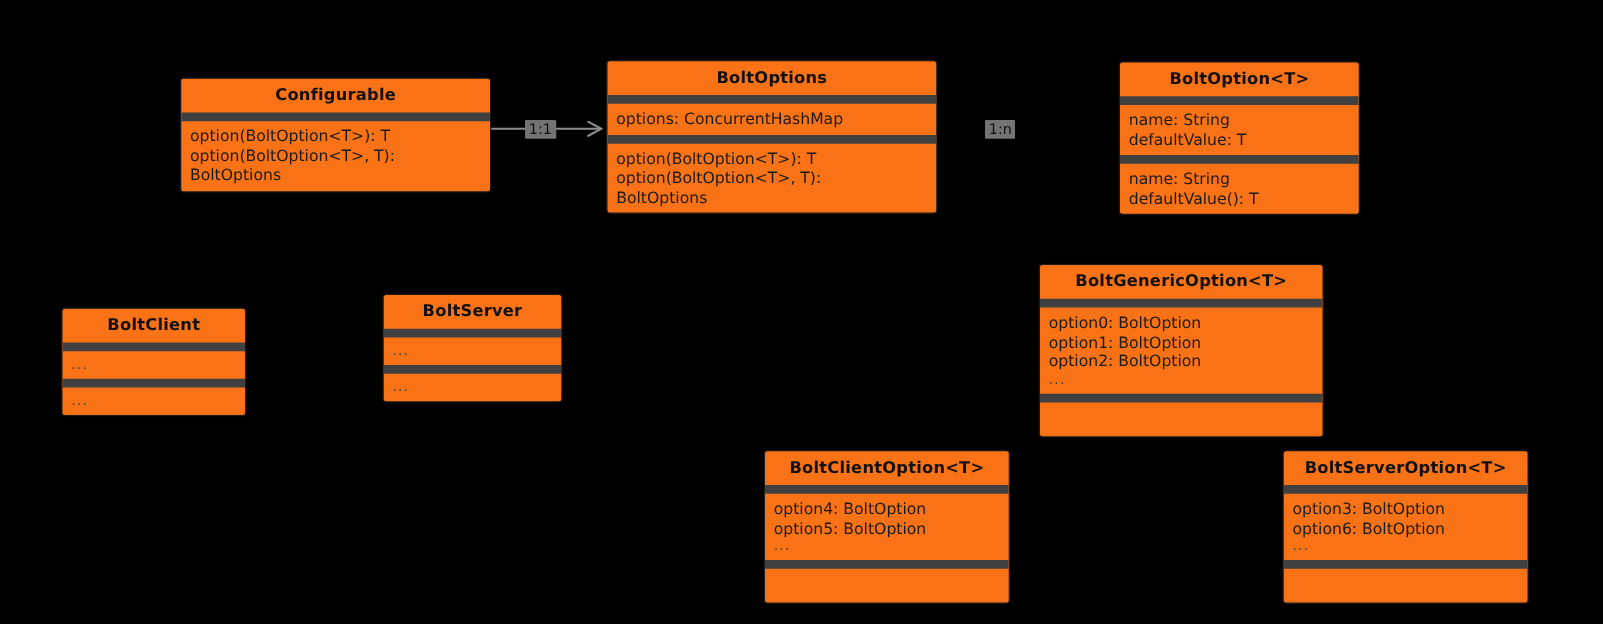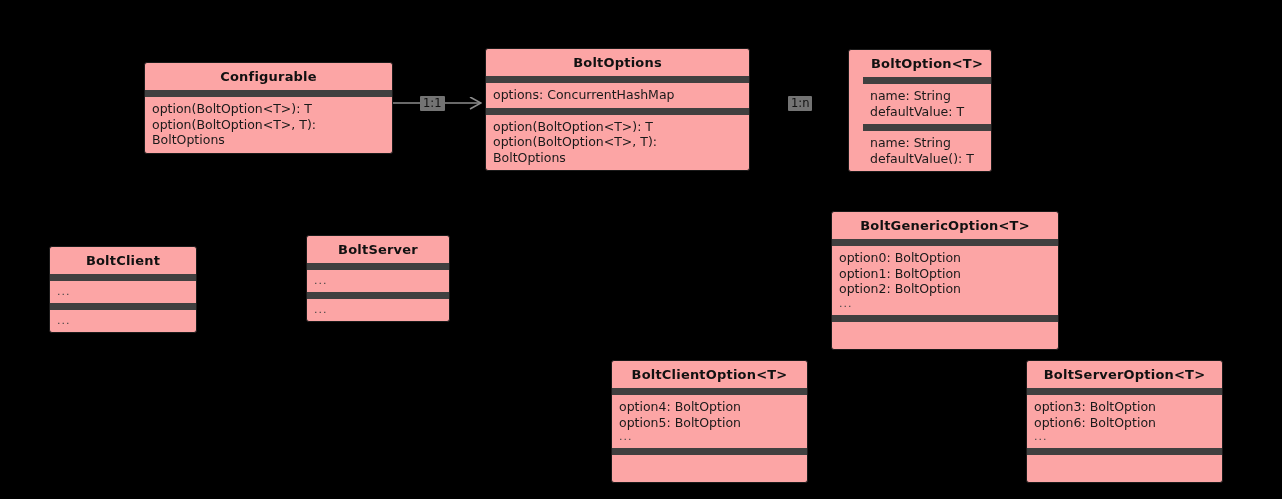--- a/index.html
+++ b/index.html
@@ -13,21 +13,21 @@
     width: 1282px;
     height: 499px;
     background: #000000;
     font-family: "DejaVu Sans", "Liberation Sans", sans-serif;
     overflow: hidden;
   }
   
   .uml-class {
     position: absolute;
     box-sizing: border-box;
-    background: #fca5a5;
+    background: #f97316;
     border: 1px solid #1a1a1a;
     border-radius: 3px;
     color: #111111;
     overflow: hidden;
     z-index: 5;
   }
   .uml-title {
     text-align: center;
     font-weight: bold;
     font-size: 13px;
@@ -149,21 +149,21 @@
     <div class="uml-compartment">
       <div class="uml-line">options: ConcurrentHashMap</div>
     </div>
     <div class="uml-compartment">
       <div class="uml-line">option(BoltOption&lt;T&gt;): T</div>
       <div class="uml-line">option(BoltOption&lt;T&gt;, T):</div>
       <div class="uml-line">BoltOptions</div>
     </div>
   </div>
 
-  <div class="uml-class" style="left:848px; top:49px; width:144px;padding-left:14px;">
+  <div class="uml-class" style="left:895px; top:49px; width:193px;">
     <div class="uml-title">BoltOption&lt;T&gt;</div>
     <div class="uml-compartment">
       <div class="uml-line">name: String</div>
       <div class="uml-line">defaultValue: T</div>
     </div>
     <div class="uml-compartment">
       <div class="uml-line">name: String</div>
       <div class="uml-line">defaultValue(): T</div>
     </div>
   </div>

